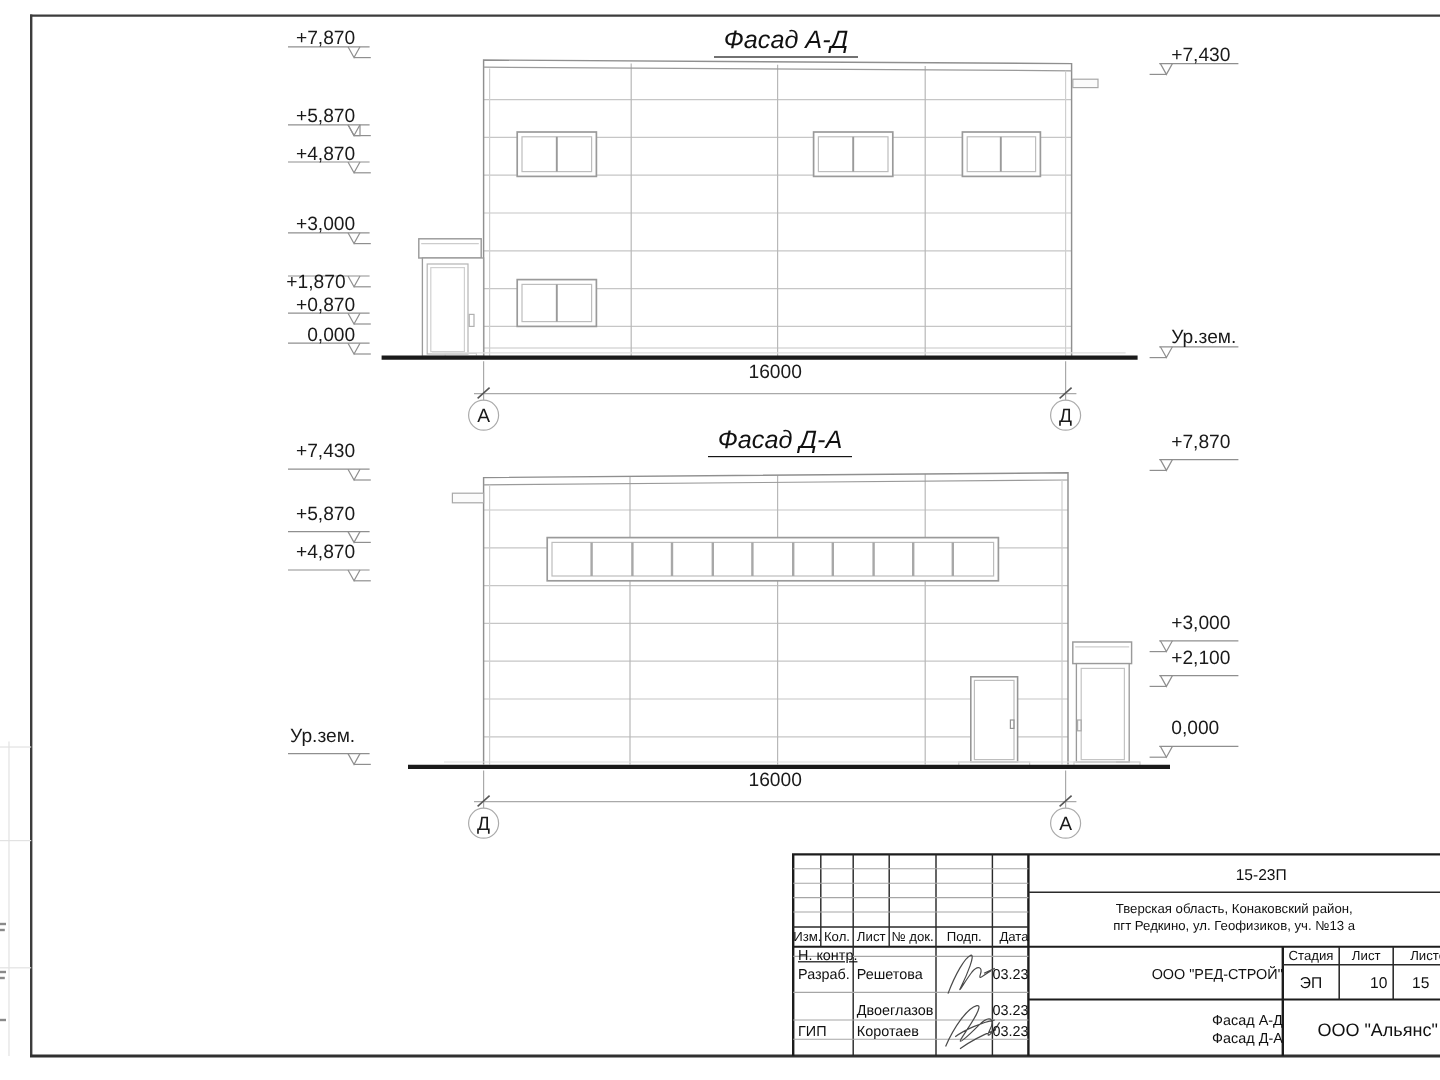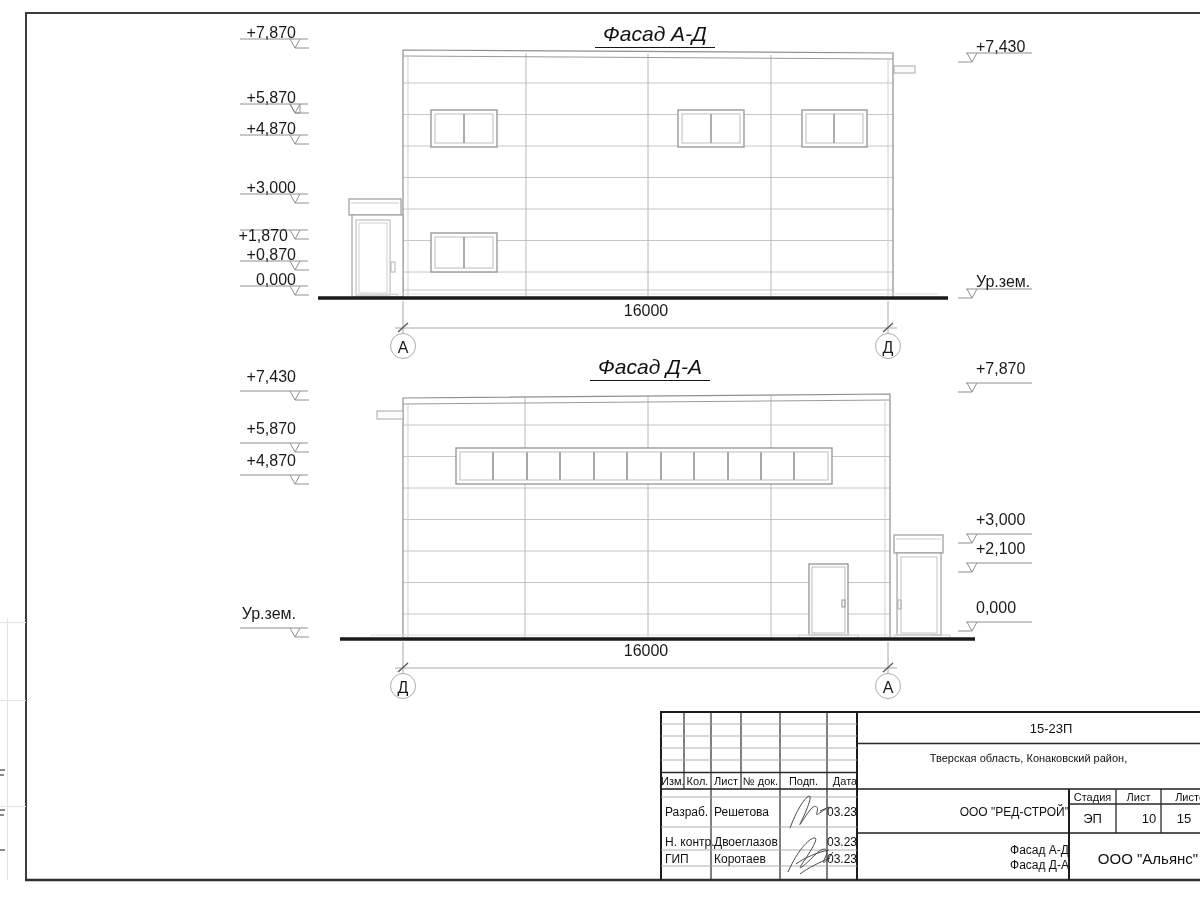--- a/index.html
+++ b/index.html
@@ -326,31 +326,32 @@
   <div class="tb tb11 c" style="left:684px;top:775px;width:27px;">Кол.</div>
   <div class="tb tb11 c" style="left:711px;top:775px;width:30px;">Лист</div>
   <div class="tb tb11 c" style="left:741px;top:775px;width:39px;">№ док.</div>
   <div class="tb tb11 c" style="left:780px;top:775px;width:47px;">Подп.</div>
   <div class="tb tb11 c" style="left:827px;top:775px;width:36px;">Дата</div>
 
   <div class="tb tb12" style="left:665px;top:805px;">Разраб.</div>
   <div class="tb tb12" style="left:714px;top:805px;">Решетова</div>
   <div class="tb tb12 c" style="left:827px;top:805px;width:30px;">03.23</div>
 
-  <div class="tb tb12" style="left:665px;top:835px;">Н. контр.</div>
+  <div class="tb tb12" style="left:665px;top:789px;text-decoration:underline;">Н. контр.</div>
   <div class="tb tb12" style="left:714px;top:835px;">Двоеглазов</div>
   <div class="tb tb12 c" style="left:827px;top:835px;width:30px;">03.23</div>
 
   <div class="tb tb12" style="left:665px;top:852px;">ГИП</div>
   <div class="tb tb12" style="left:714px;top:852px;">Коротаев</div>
   <div class="tb tb12 c" style="left:827px;top:852px;width:30px;">03.23</div>
 
   <div class="tb tb13 c" style="left:857px;top:721px;width:388px;">15-23П</div>
   <div class="tb tb11 c" style="left:860px;top:752px;width:337px;">
     <div>Тверская область, Конаковский район,</div>
+    <div>пгт Редкино, ул. Геофизиков, уч. №13 а</div>
   </div>
 
   <div class="tb tb12 c" style="left:857px;top:805px;width:212px;">ООО "РЕД-СТРОЙ"</div>
 
   <div class="tb tb11 c" style="left:1069px;top:791px;width:47px;">Стадия</div>
   <div class="tb tb11 c" style="left:1116px;top:791px;width:45px;">Лист</div>
   <div class="tb tb11 c" style="left:1161px;top:791px;width:64px;">Листов</div>
   <div class="tb tb13 c" style="left:1069px;top:811px;width:47px;">ЭП</div>
   <div class="tb tb13 c" style="left:1116px;top:811px;width:66px;">10</div>
   <div class="tb tb13 c" style="left:1161px;top:811px;width:46px;">15</div>

